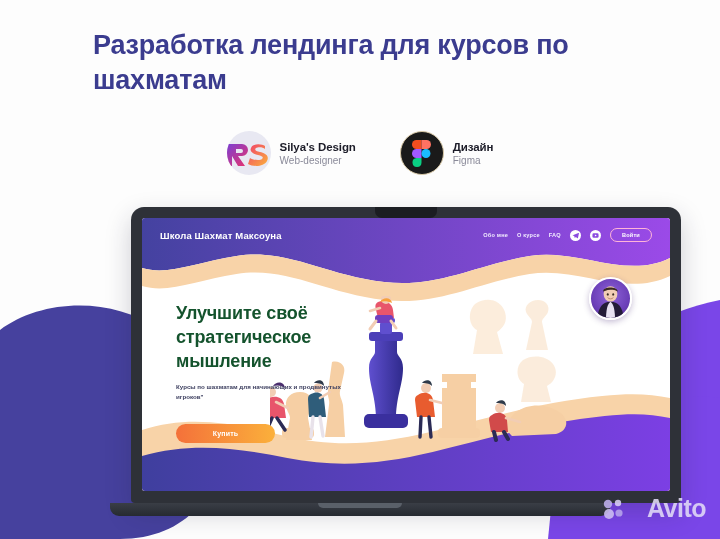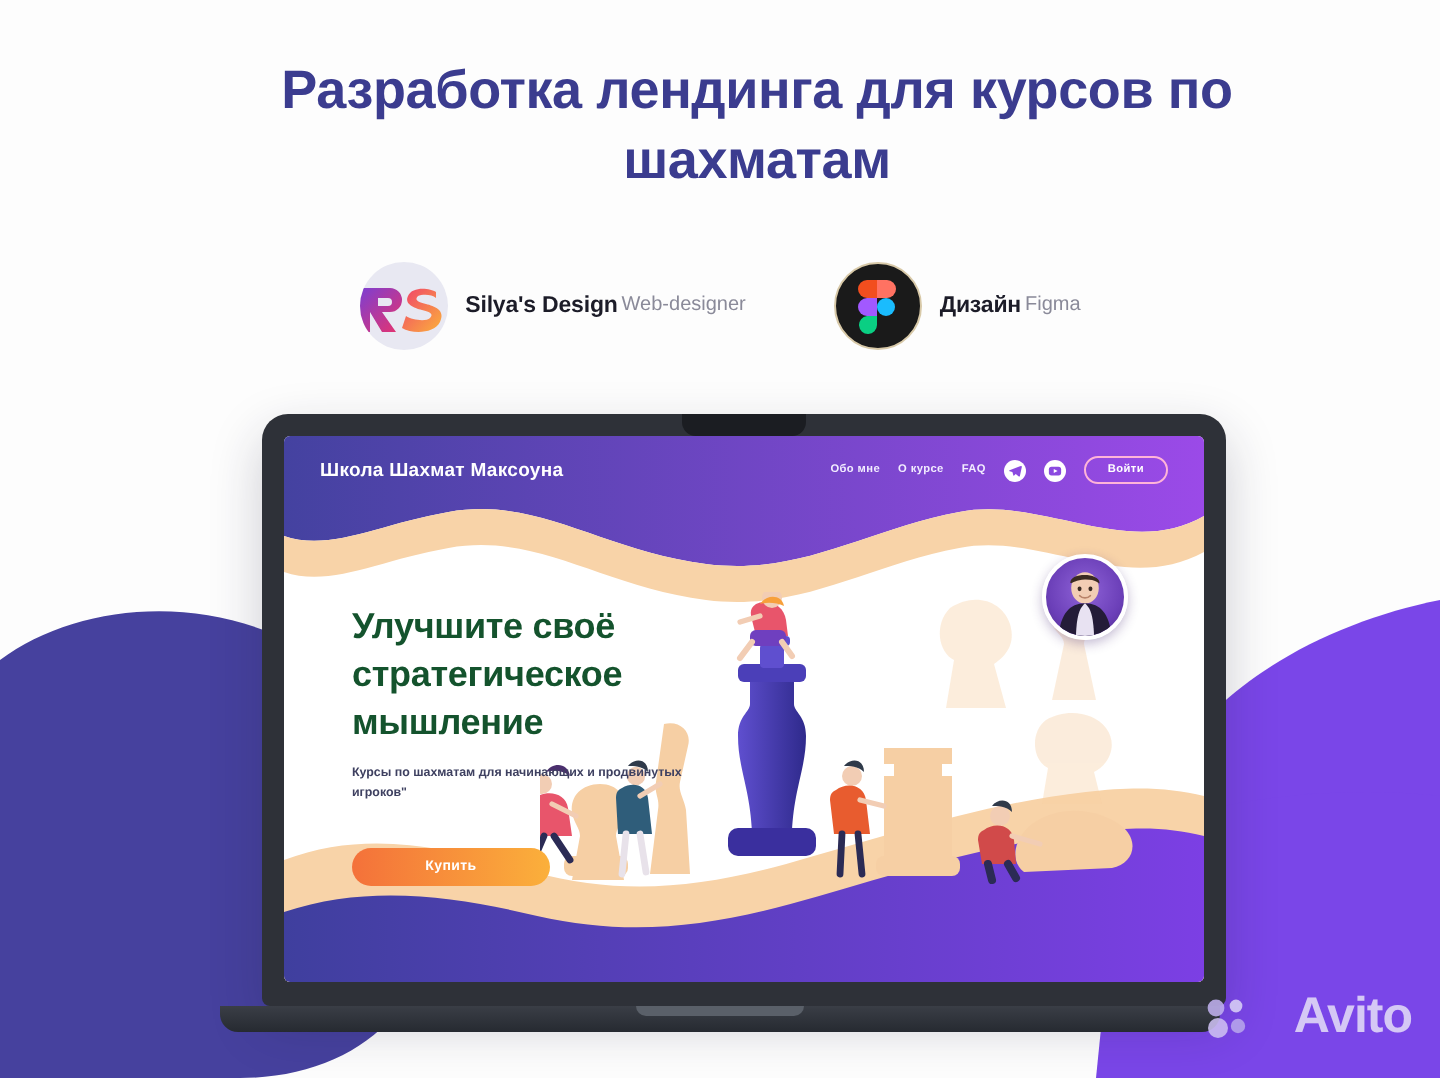--- a/index.html
+++ b/index.html
@@ -15,22 +15,22 @@
     background: #fdfdfd;
     overflow: hidden;
   }
 
   
   .bg-layer { position: absolute; inset: 0; pointer-events: none; }
 
   
   .title-wrap {
     position: absolute;
-    left: 0; right: 0; top: 28px;
-    text-align: center;
+    left: 16px; right: 0; top: 28px;
+    text-align: left;
     padding: 0 40px;
     z-index: 6;
     margin-left: 37px;
   }
   .title {
     font-size: 27px;
     font-weight: bold;
     color: #3b3c8f;
     line-height: 1.28;
     letter-spacing: -0.2px;
@@ -47,21 +47,21 @@
     z-index: 6;
   }
   .credit { display: flex; align-items: center; gap: 9px; }
   .credit-logo {
     width: 44px; height: 44px;
     border-radius: 50%;
     flex: 0 0 44px;
     position: relative;
     overflow: hidden;
   }
-  .credit-text { display: flex; flex-direction: row; gap: 2px; }
+  .credit-text { display: flex; flex-direction: column; gap: 2px; }
   .credit-name {
     font-size: 11.5px; font-weight: bold; color: #1c1c28;
     letter-spacing: -0.1px;
   }
   .credit-role { font-size: 10px; color: #8a8a99; }
 
   
   .logo-rs { background: #e8e8f2; }
   .logo-rs svg { position: absolute; inset: 0; }
 
@@ -79,21 +79,21 @@
   }
 
   
   .laptop {
     position: absolute;
     left: 131px; top: 207px;
     width: 458px;
     z-index: 5;
   }
   .laptop-lid {
-    width: 482px; height: 296px;
+    width: 550px; height: 296px;
     background: #2e3138;
     border-radius: 13px 13px 4px 4px;
     padding: 11px 11px 12px 11px;
     position: relative;
     box-shadow: 0 10px 26px rgba(30,30,60,.22);
   }
   .notch {
     position: absolute;
     top: 0; left: 50%; transform: translateX(-50%);
     width: 62px; height: 11px;

